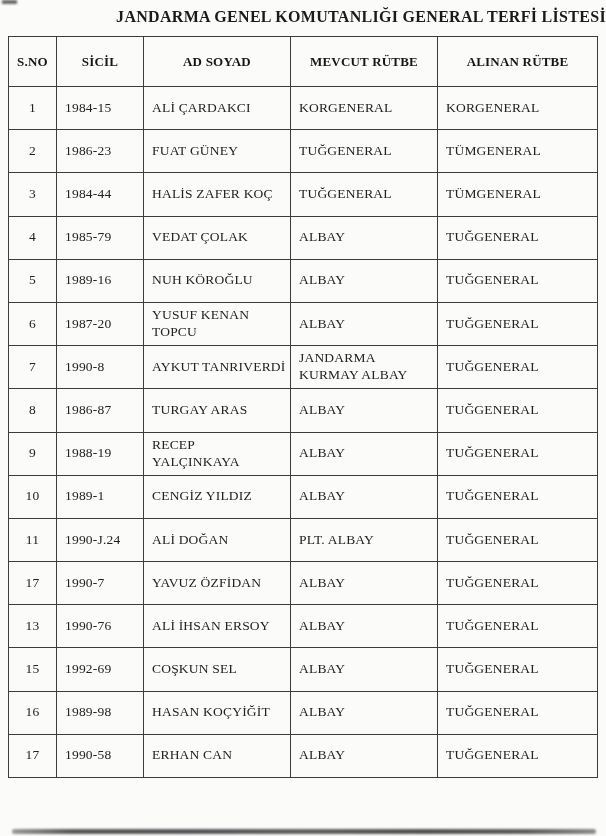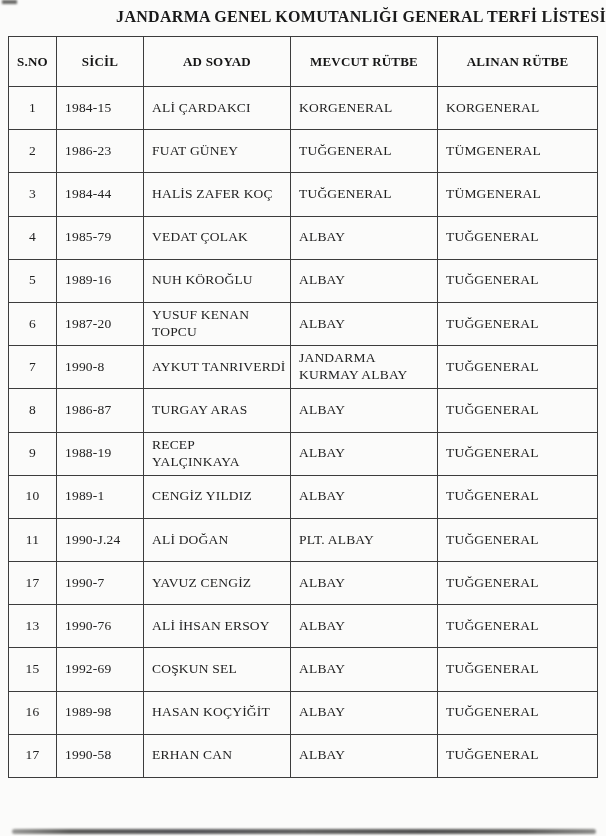--- a/index.html
+++ b/index.html
@@ -189,21 +189,21 @@
         <tr>
     <td class="c-sno">11</td>
     <td class="c-sicil">1990-J.24</td>
     <td class="c-name">ALİ DOĞAN</td>
     <td class="c-current">PLT. ALBAY</td>
     <td class="c-new">TUĞGENERAL</td>
   </tr>
         <tr>
     <td class="c-sno">17</td>
     <td class="c-sicil">1990-7</td>
-    <td class="c-name">YAVUZ CENGİZ</td>
+    <td class="c-name">YAVUZ ÖZFİDAN</td>
     <td class="c-current">ALBAY</td>
     <td class="c-new">TUĞGENERAL</td>
   </tr>
         <tr>
     <td class="c-sno">13</td>
     <td class="c-sicil">1990-76</td>
     <td class="c-name">ALİ İHSAN ERSOY</td>
     <td class="c-current">ALBAY</td>
     <td class="c-new">TUĞGENERAL</td>
   </tr>

